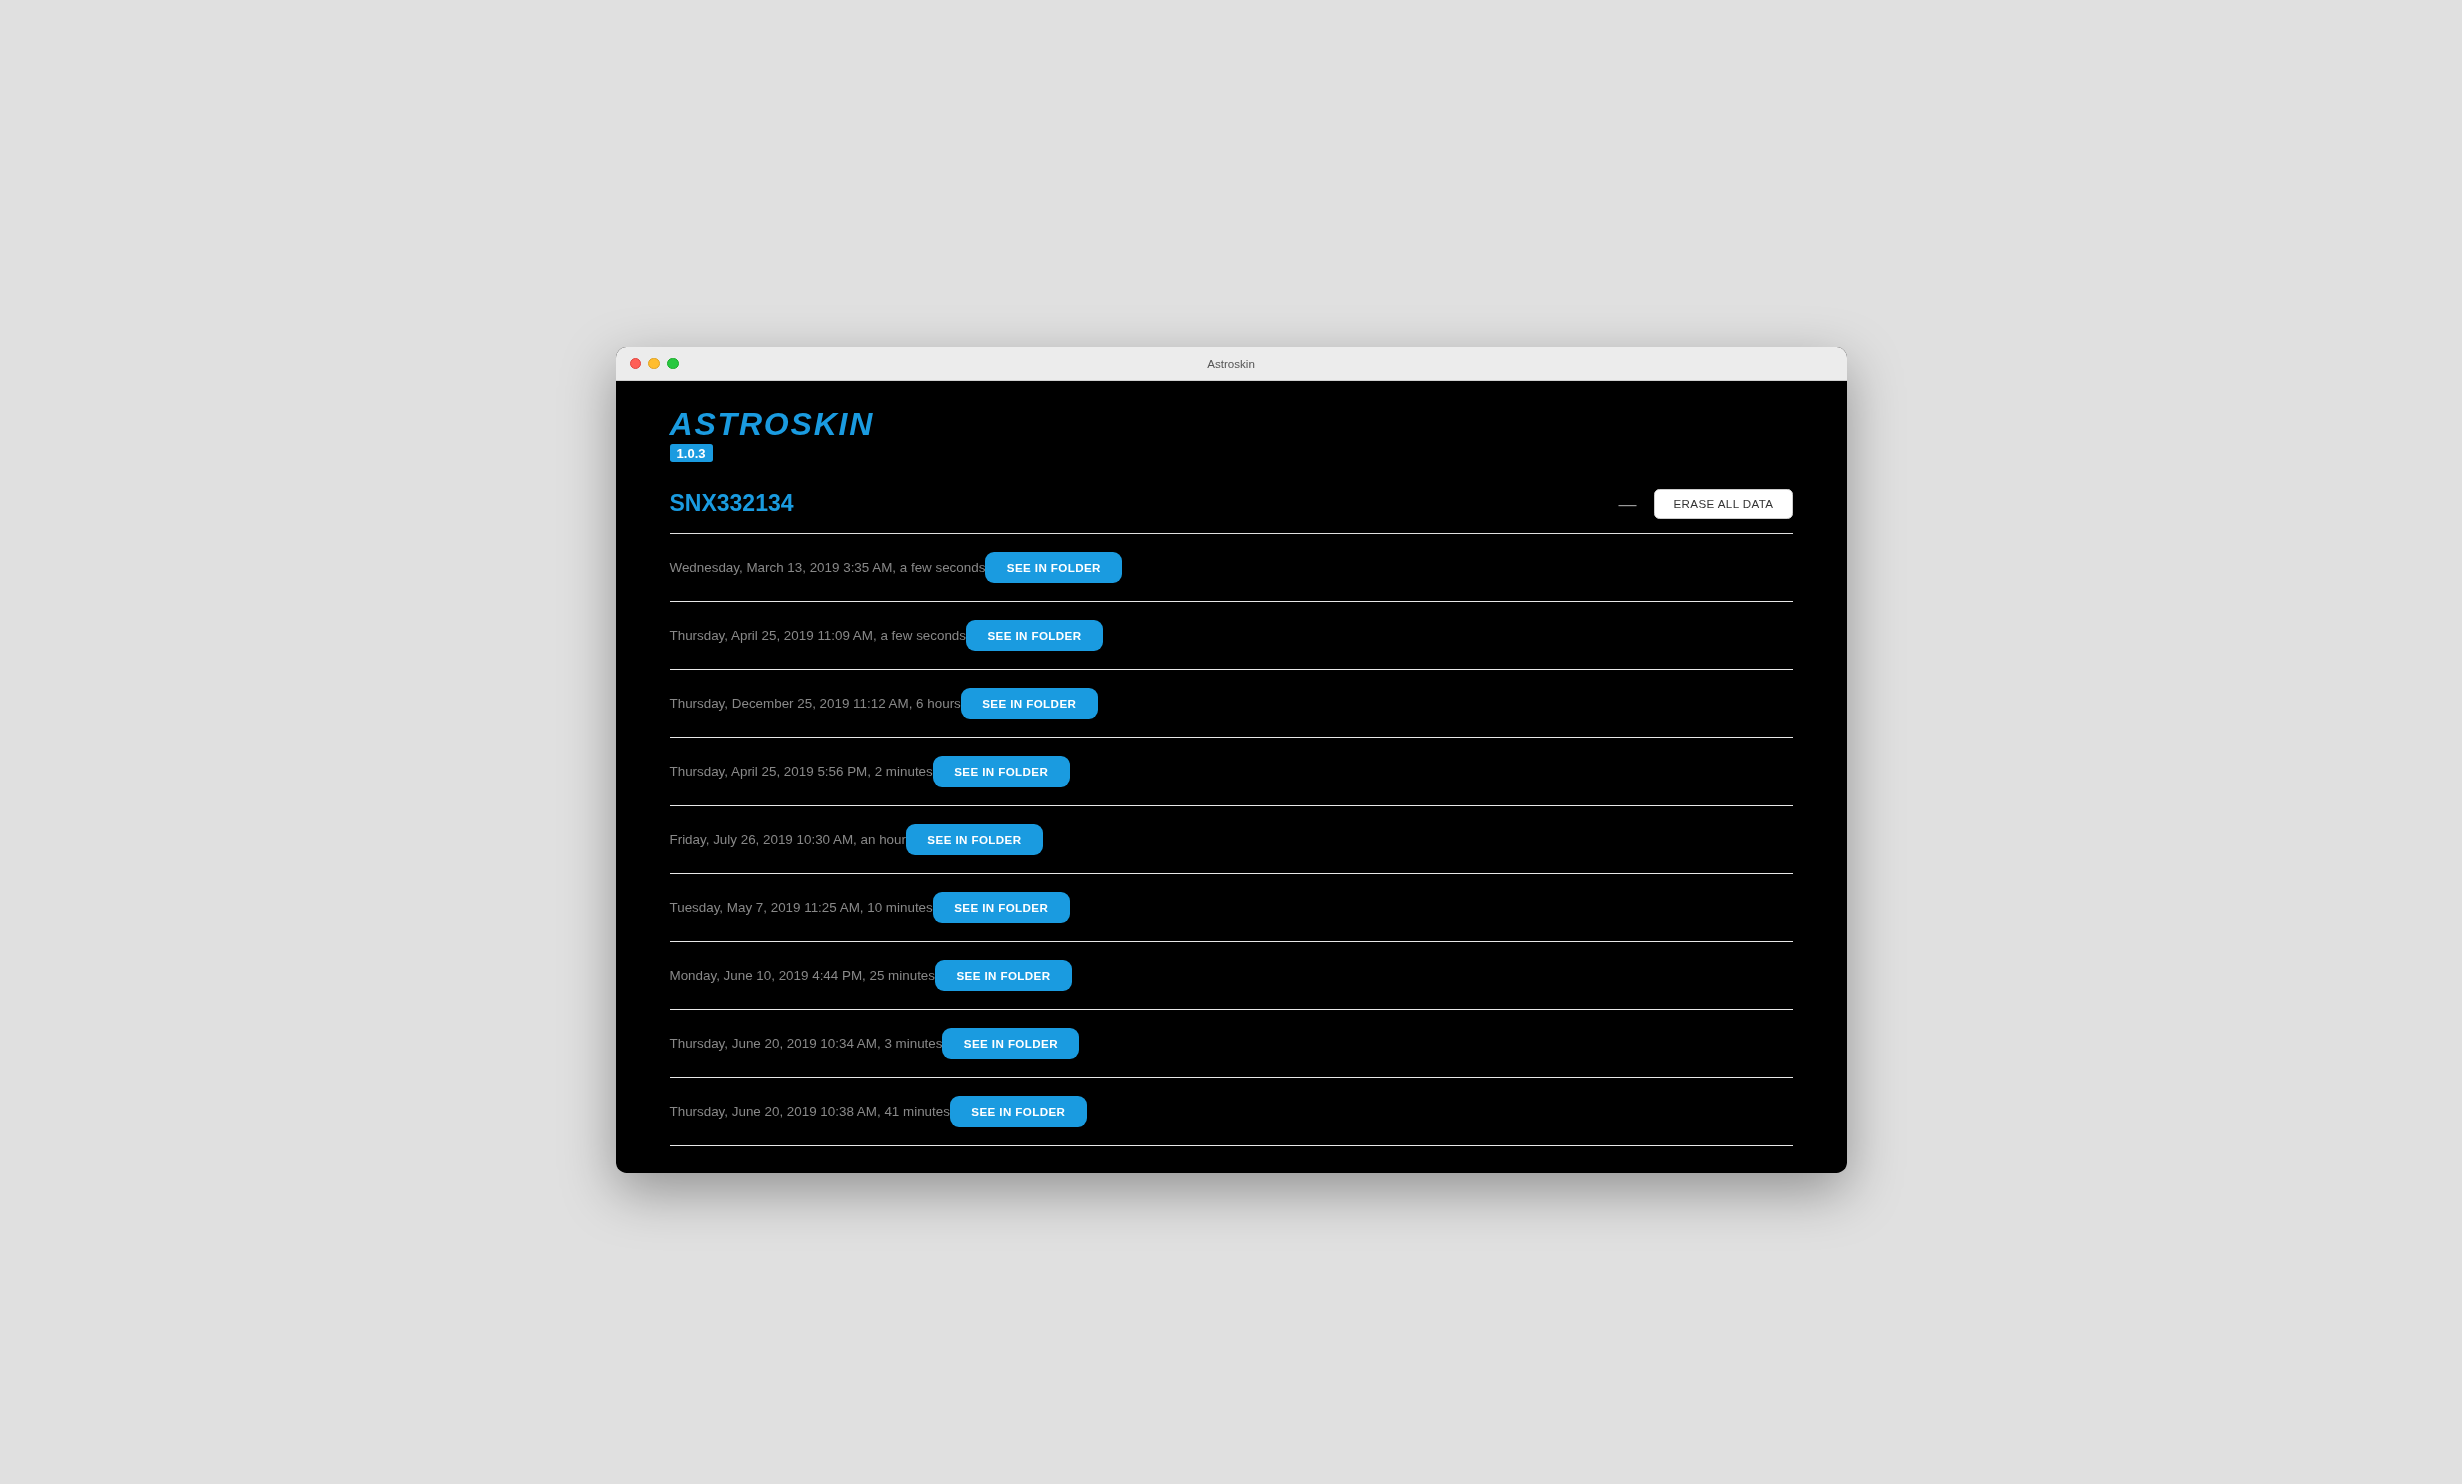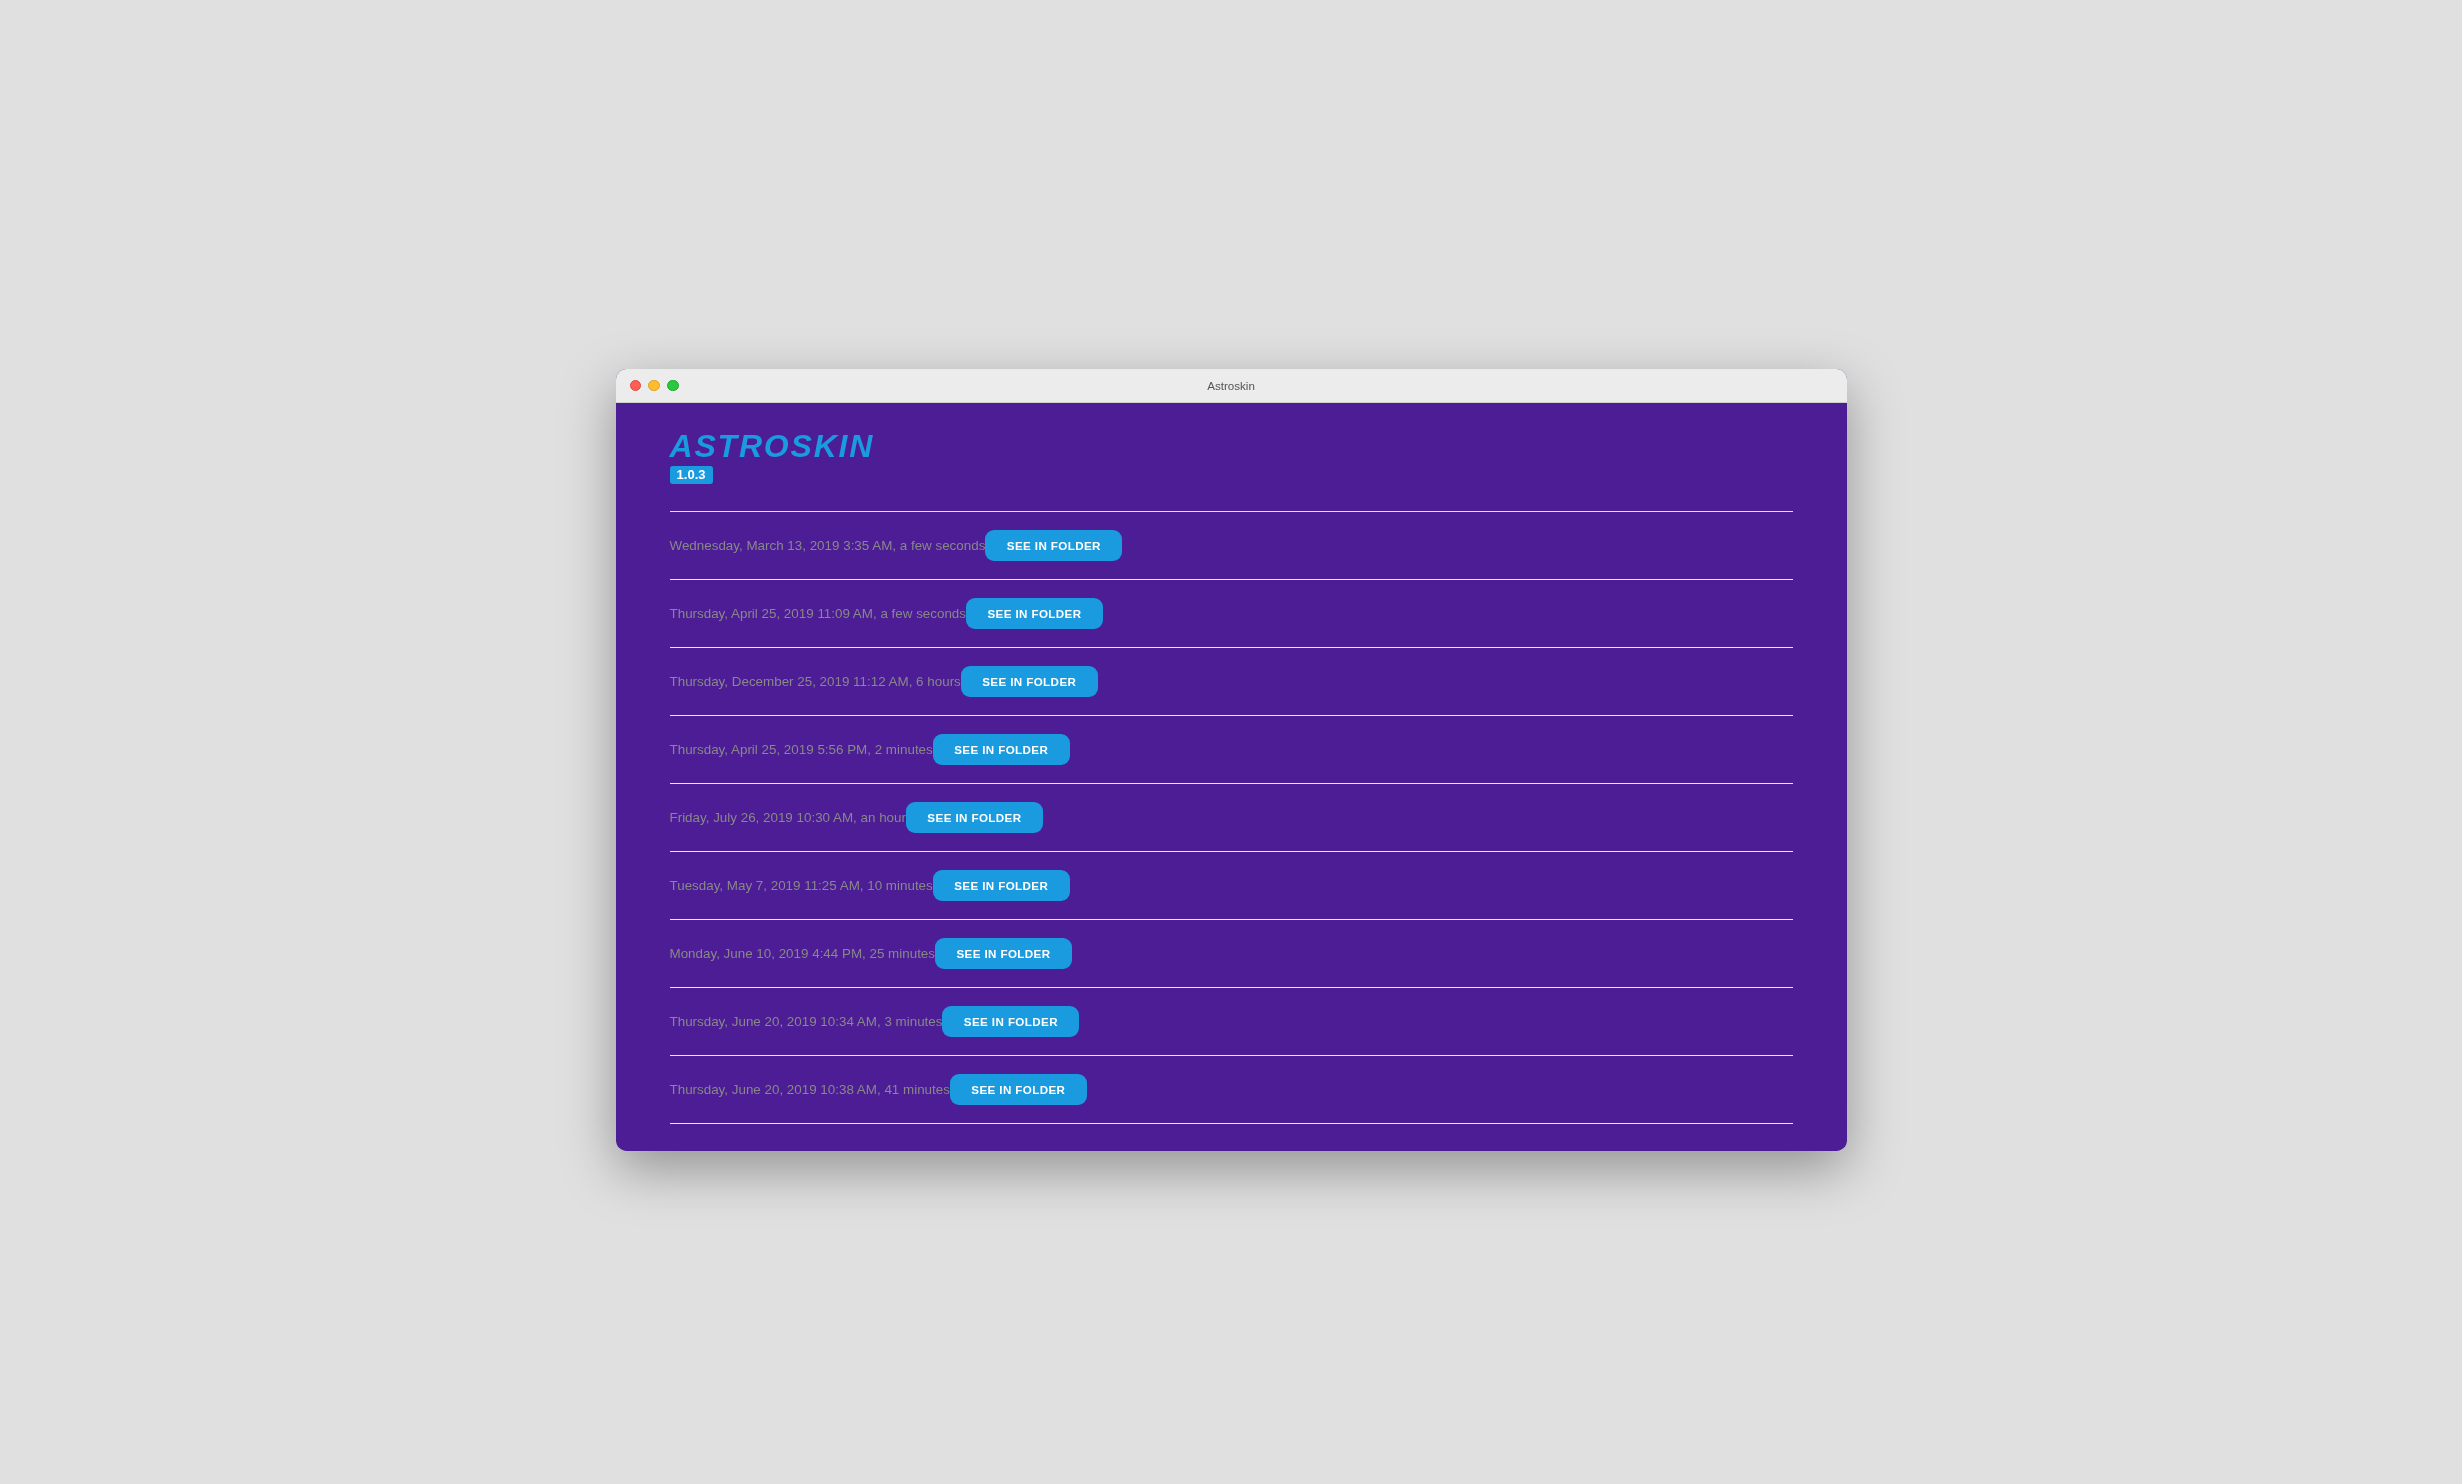--- a/index.html
+++ b/index.html
@@ -13,21 +13,21 @@
       display: flex;
       justify-content: center;
       align-items: center;
       min-height: 100vh;
       font-family: -apple-system, BlinkMacSystemFont, 'Helvetica Neue', Arial, sans-serif;
     }
 
     .window {
       width: 1231px;
       min-height: 742px;
-      background: #4c1d95;
+      background: #000000;
       border-radius: 10.7px;
       box-shadow: 0 18px 54px rgba(0,0,0,0.35);
       overflow: hidden;
       display: flex;
       flex-direction: column;
       margin-top: 36px;
     }
 
     .titlebar {
       background: #ececec;
@@ -185,20 +185,27 @@
     <span class="titlebar-title">Astroskin</span>
   </div>
 
   <div class="content">
     <div class="app-header">
       <div class="app-name">ASTROSKIN</div>
       <div class="app-version">1.0.3</div>
     </div>
 
     <div class="device-section">
+      <div class="device-header">
+        <span class="device-id">SNX332134</span>
+        <div class="device-controls">
+          <button class="collapse-btn">—</button>
+          <button class="erase-btn">ERASE ALL DATA</button>
+        </div>
+      </div>
 
       <div class="sessions-list" id="sessions-container">
       <div class="session-row">
             <span class="session-date">Wednesday, March 13, 2019 3:35 AM, a few seconds</span>
             <button class="see-folder-btn">SEE IN FOLDER</button>
           </div>
           <div class="session-row">
             <span class="session-date">Thursday, April 25, 2019 11:09 AM, a few seconds</span>
             <button class="see-folder-btn">SEE IN FOLDER</button>
           </div>

